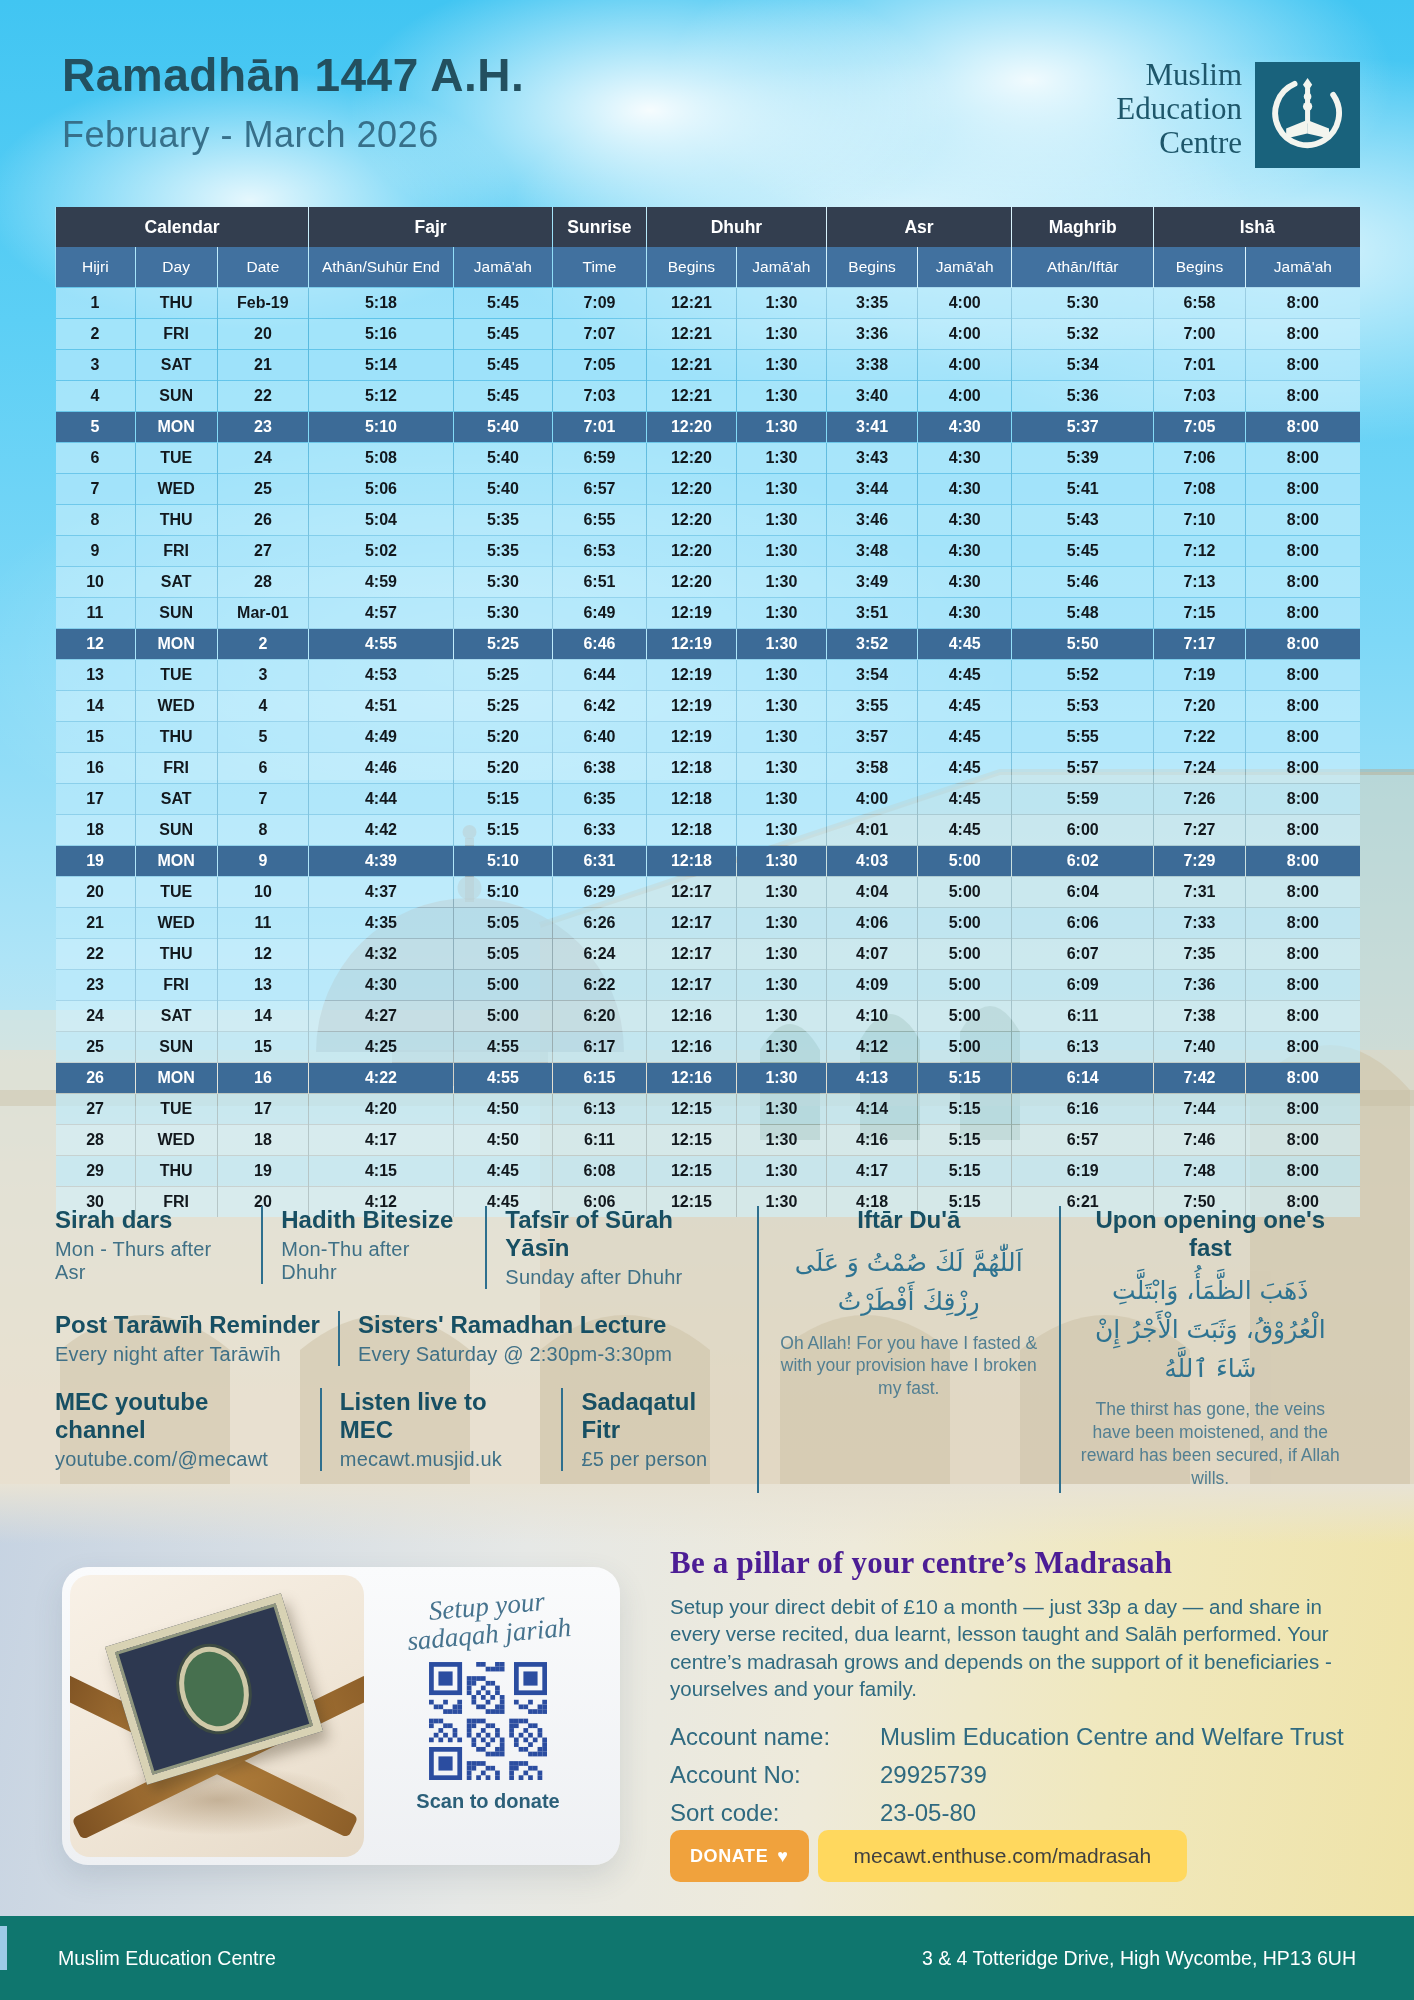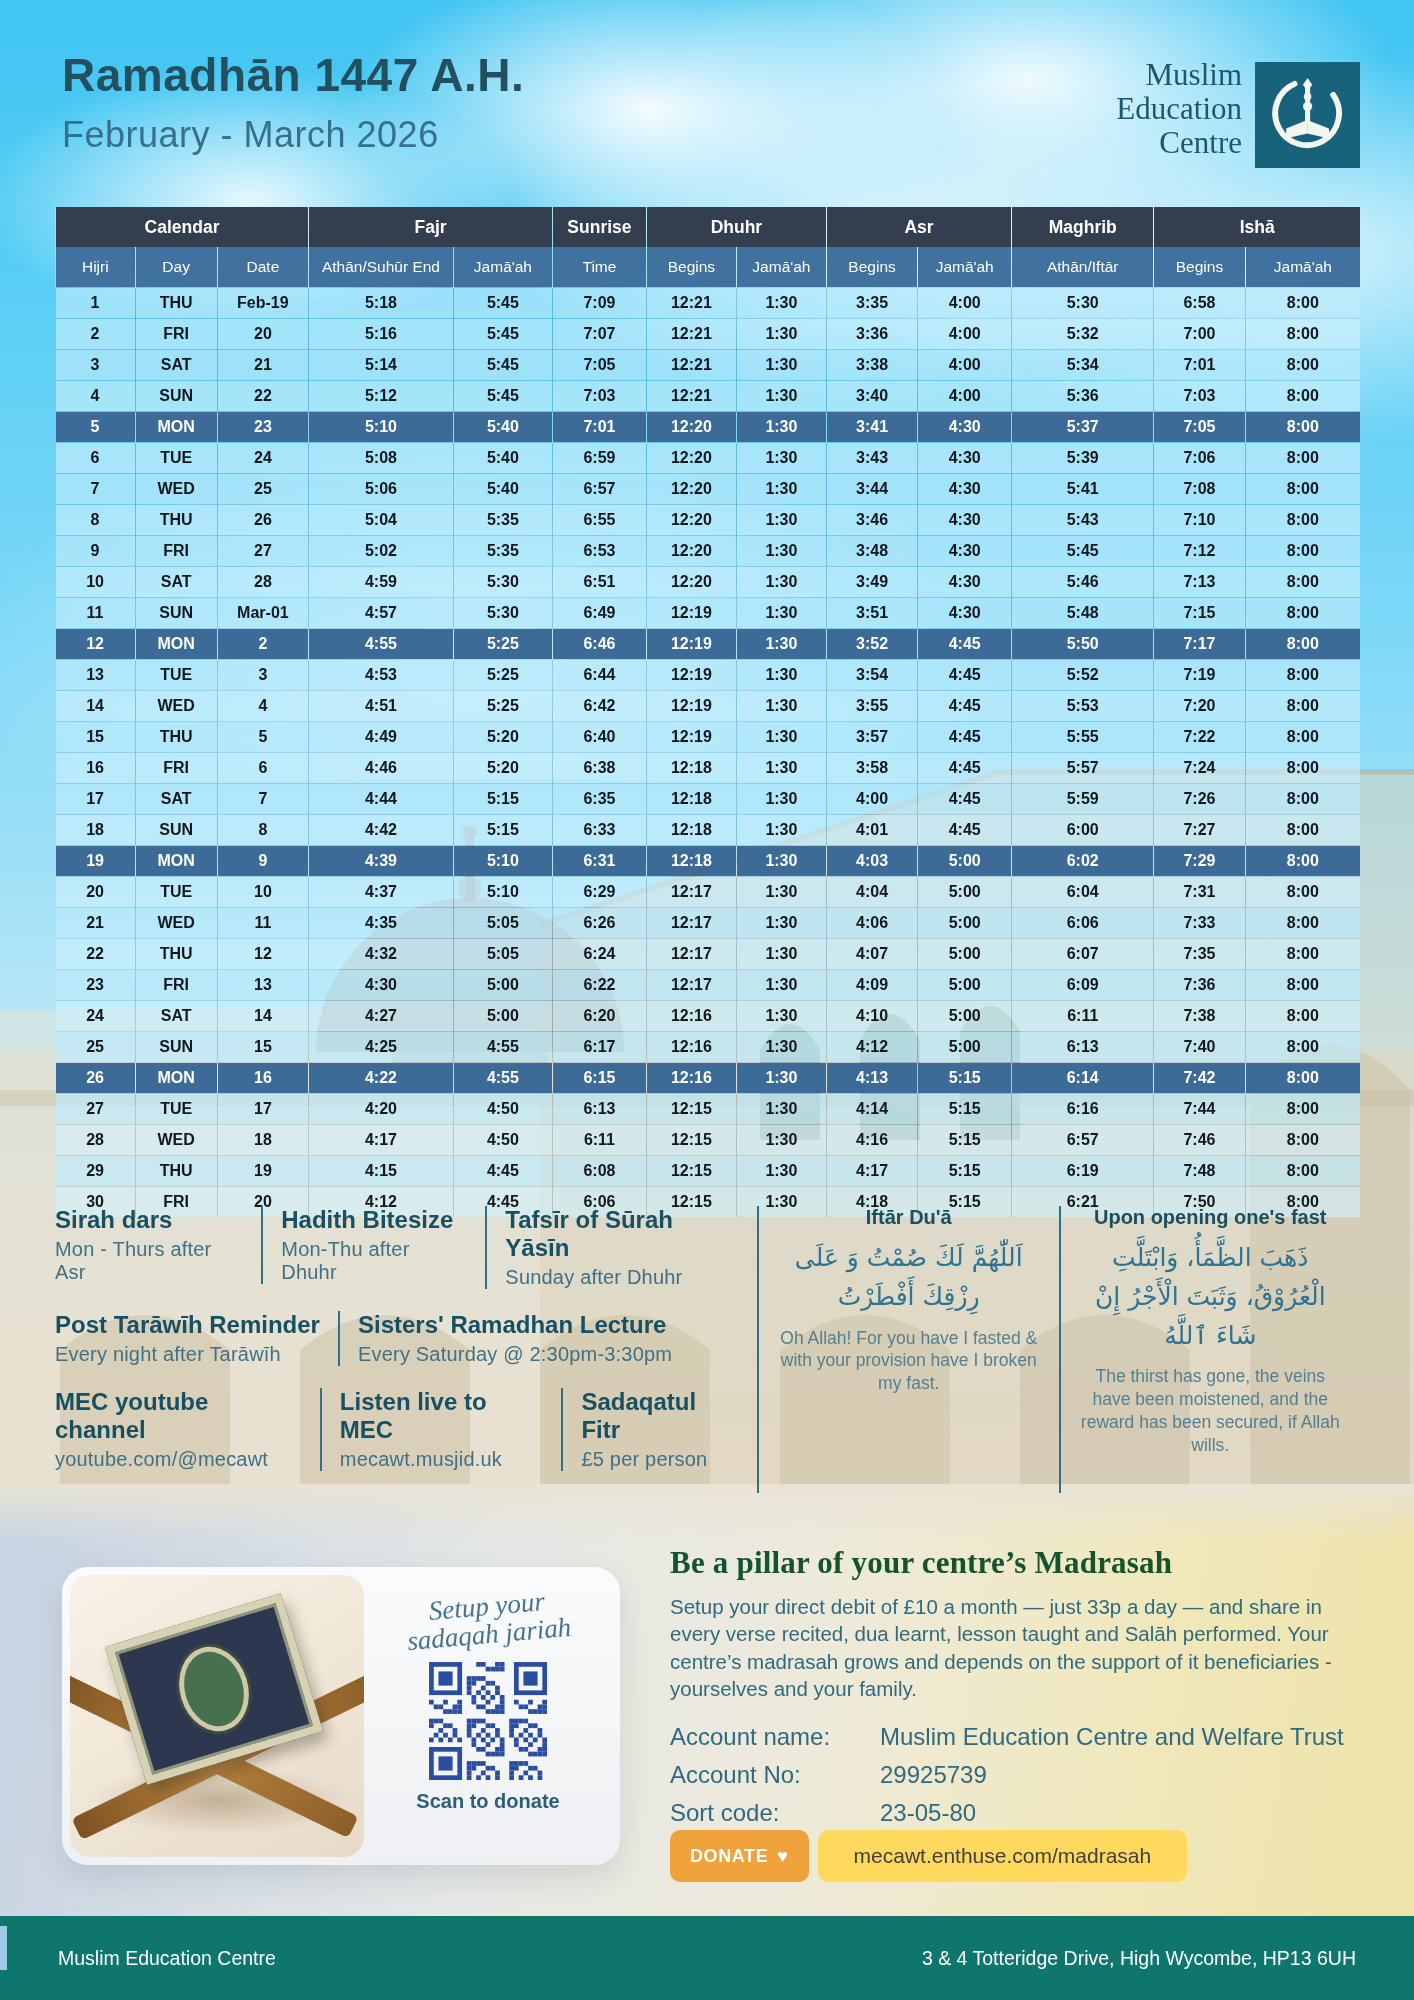--- a/index.html
+++ b/index.html
@@ -50,21 +50,21 @@
   .info{position:absolute;left:55px;top:1206px;width:1305px;z-index:2;display:flex;}
   .info-left{width:702px;flex:none;}
   .prog-row{display:flex;margin-bottom:22px;align-items:flex-start;}
   .prog{padding:0 18px;border-left:2.5px solid #2e6f8e;}
   .prog:first-child{border-left:none;padding-left:0;}
   .prog h4{margin:0 0 4px 0;font-size:24px;font-weight:700;color:#174f63;}
   .prog p{margin:0;font-size:20px;font-weight:300;color:#3f7086;letter-spacing:.2px;}
   .info-right{flex:1;display:flex;border-left:2.5px solid #2e6f8e;}
   .dua{flex:1;text-align:center;padding:0 16px;}
   .dua + .dua{border-left:2.5px solid #2e6f8e;}
-  .dua .dt{margin:0 0 10px 0;font-size:20px;font-weight:700;color:#174f63;}
+  .dua .dt{margin:0 0 10px 0;font-size:24px;font-weight:700;color:#174f63;}
   .dua .ar{font-family:"DejaVu Sans",sans-serif;direction:rtl;font-size:25px;line-height:1.55;
            color:#2e7391;margin-bottom:10px;}
   .dua .tr{font-size:17.5px;font-weight:300;line-height:1.3;color:#527f92;max-width:300px;margin:0 auto;}
   
   .don-card{position:absolute;left:62px;top:1567px;width:558px;height:298px;z-index:2;
     background:linear-gradient(180deg,#fafbfc,#eef0f3);border-radius:26px;
     box-shadow:0 12px 30px rgba(60,80,100,.14);}
   .don-photo{position:absolute;left:8px;top:8px;width:294px;height:282px;border-radius:20px;
     overflow:hidden;background:linear-gradient(150deg,#f8f1e7 0%,#f0e6d7 55%,#e6dac8 100%);}
   .ph-shadow{position:absolute;left:18px;top:190px;width:260px;height:70px;border-radius:50%;
@@ -77,21 +77,21 @@
     background:#2d3850;border:8px solid #d8d2b4;box-shadow:inset 0 0 0 3px #8f967e,3px 10px 14px rgba(60,50,30,.35);}
   .medal{position:absolute;left:50%;top:50%;width:58px;height:76px;transform:translate(-50%,-50%);
     border-radius:50%;background:#47704f;box-shadow:0 0 0 5px #cfc9a8,0 0 0 8px #3c4a43;}
   .don-right{position:absolute;left:302px;top:10px;width:248px;text-align:center;}
   .script{font-family:"Liberation Serif",serif;font-style:italic;font-size:27px;line-height:1.02;
     color:#46738e;transform:rotate(-5deg);margin-top:16px;}
   .qr-wrap{margin-top:14px;}
   .qr-cap{margin-top:6px;font-size:20px;font-weight:600;color:#2b5f79;}
   .don-text{position:absolute;left:670px;top:1545px;width:724px;z-index:2;}
   .don-text h2{margin:0 0 12px 0;font-family:"Liberation Serif",serif;font-size:31px;
-    font-weight:700;color:#14532d;letter-spacing:.2px;}
+    font-weight:700;color:#4c1d95;letter-spacing:.2px;}
   .don-body{margin:0 0 20px 0;font-size:20.5px;line-height:1.34;color:#2f6a80;width:700px;}
   .acct-row{display:flex;font-size:24px;color:#2f6a80;margin-bottom:10px;gap:48px;}
   .acct-row .lbl{flex:none;width:162px;}
   .don-bar{position:absolute;left:670px;top:1830px;height:52px;display:flex;z-index:2;gap:21px;}
   .don-btn{background:#f0a23d;color:#fff;font-size:18px;font-weight:800;letter-spacing:.6px;
     display:flex;align-items:center;gap:9px;padding:0 20px;border-radius:10px;z-index:2;border:none;cursor:pointer;}
   .don-url{background:#ffd85e;display:flex;align-items:center;margin-left:-12px;z-index:1;
     padding:0 36px 0 36px;border-radius:10px;color:#404040;font-size:21px;font-weight:500;}
   
   .footer{position:absolute;left:0;top:1916px;width:1414px;height:84px;background:#0f766e;

